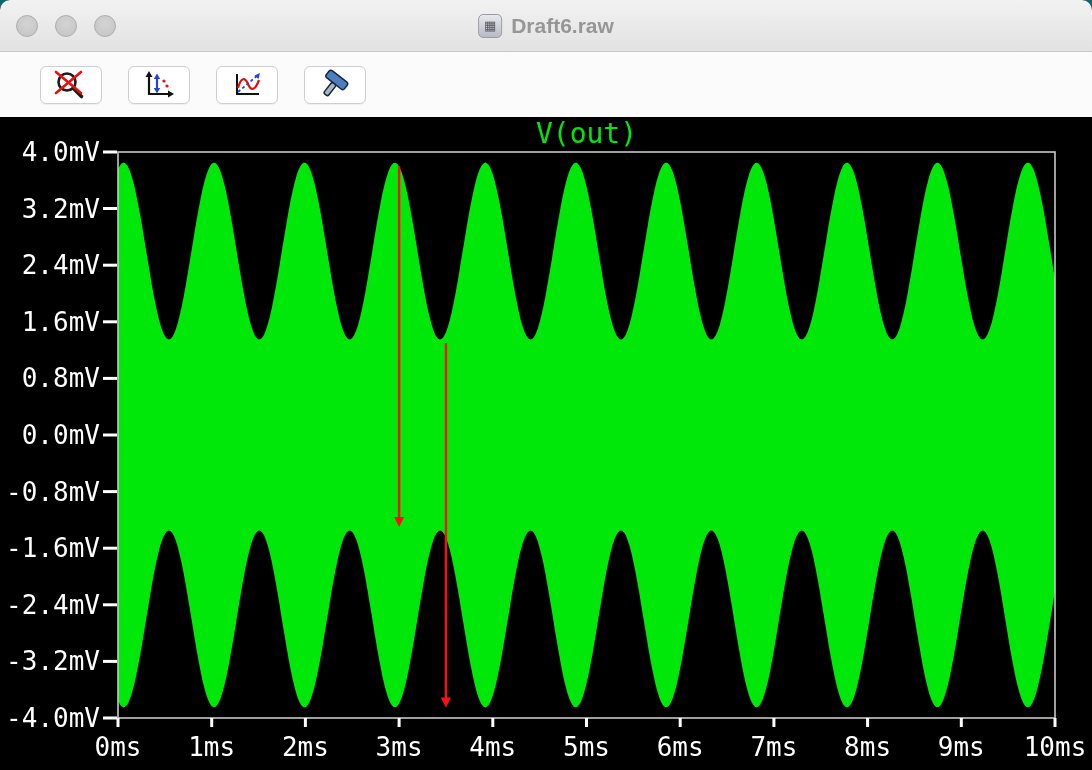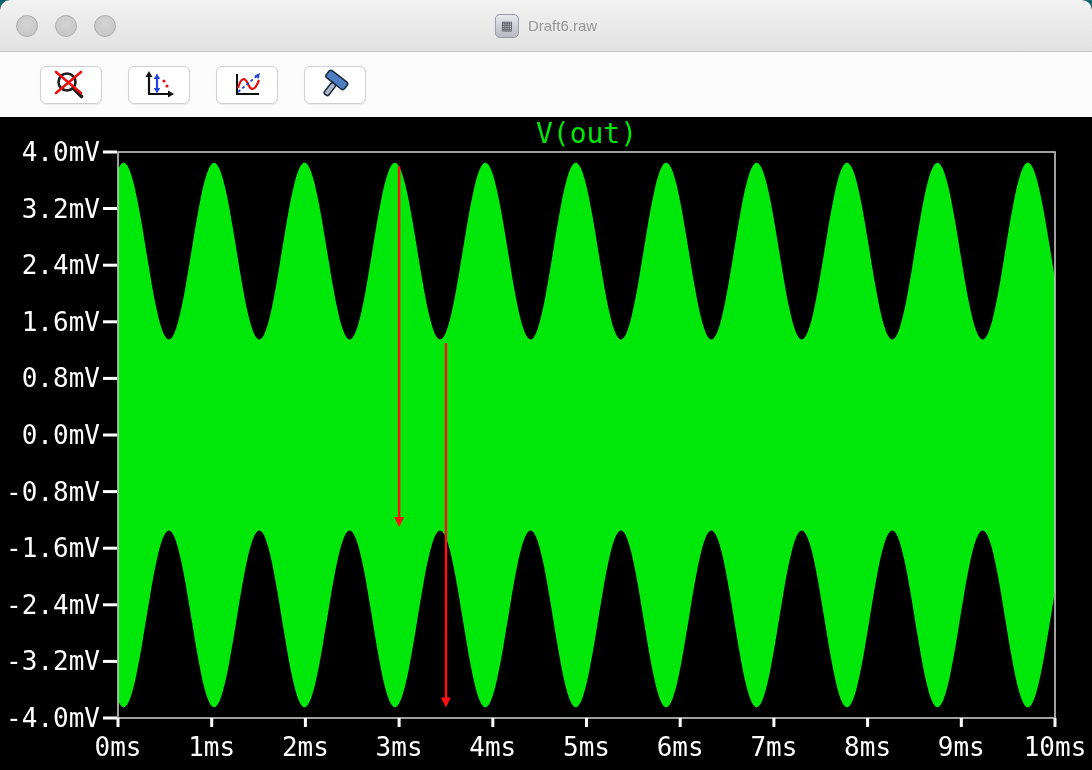--- a/index.html
+++ b/index.html
@@ -25,21 +25,21 @@
     position: absolute; left: 50%; top: 50%; transform: translate(-50%,-50%);
     display: flex; align-items: center; gap: 9px;
   }
   .doc-icon {
     width: 24px; height: 24px; border-radius: 5px;
     background: linear-gradient(#e8e8ee, #b9b9c4);
     border: 1px solid #9a9aa4;
     display: flex; align-items: center; justify-content: center;
     font-size: 13px; color: #55555f;
   }
-  .title-text { font-size: 15px; font-weight: normal; color: #969696; }
+  .title-text { font-size: 21px; font-weight: bold; color: #969696; }
   
   .toolbar {
     height: 65px; background: #fbfbfb;
     display: flex; align-items: center; gap: 26px; padding-left: 40px;
   }
   .tbtn {
     width: 62px; height: 38px; background: #ffffff;
     border: 1px solid #cfcfcf; border-radius: 6px;
     display: flex; align-items: center; justify-content: center;
     box-shadow: 0 1px 1px rgba(0,0,0,0.05);

